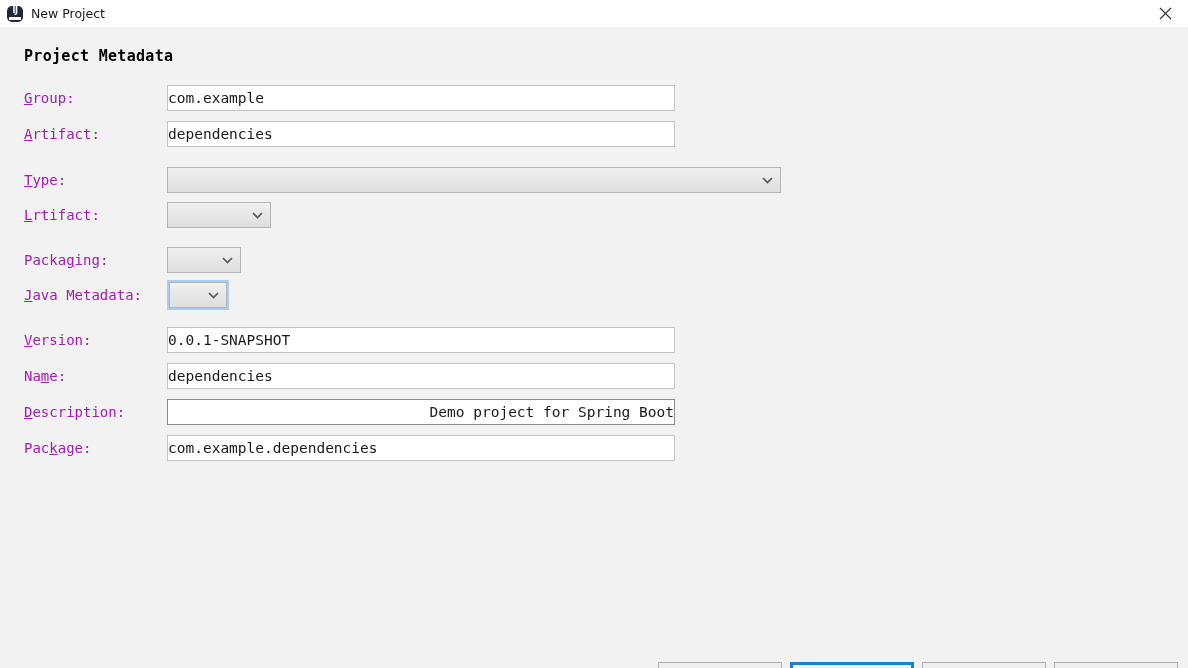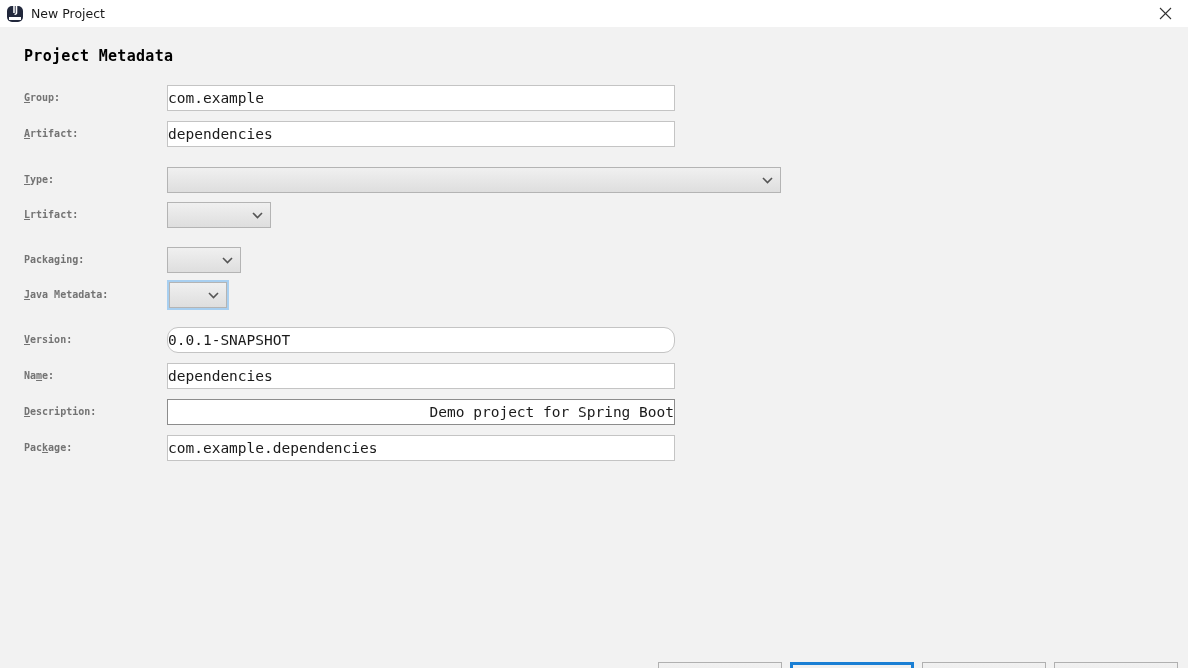--- a/index.html
+++ b/index.html
@@ -92,25 +92,24 @@
   }
 
   .row {
     position: absolute;
     left: 0;
     height: 26px;
   }
   .lbl {
     position: absolute;
     left: 24px;
-    font-size: 10px;
-    color: #737373;
+    font-size: 14px;
+    color: #a21caf;
     line-height: 26px;
     white-space: pre;
-    font-weight: bold;
   }
   .lbl u { text-decoration: underline; }
 
   .textfield {
     position: absolute;
     left: 167px;
     width: 508px;
     height: 26px;
     background: #ffffff;
     border: 1px solid #c4c4c4;
@@ -244,21 +243,21 @@
       <span class="chev">
         <svg width="11" height="7" viewBox="0 0 11 7">
             <polyline points="1,1 5.5,5.5 10,1" fill="none" stroke="currentColor" stroke-width="1.6"></polyline>
           </svg>
       </span>
     </div>
   </div>
 
   <div class="row" style="top:300px;">
     <div class="lbl"><span></span><u>V</u><span>ersion:</span></div>
-    <div class="textfield" style="top:0;border-radius:11px;">0.0.1-SNAPSHOT</div>
+    <div class="textfield" style="top:0;">0.0.1-SNAPSHOT</div>
   </div>
 
   <div class="row" style="top:336px;">
     <div class="lbl"><span>Na</span><u>m</u><span>e:</span></div>
     <div class="textfield" style="top:0;">dependencies</div>
   </div>
 
   <div class="row" style="top:372px;">
     <div class="lbl"><span></span><u>D</u><span>escription:</span></div>
     <div class="textfield strong-border" style="top:0;text-align:right;">Demo project for Spring Boot</div>

